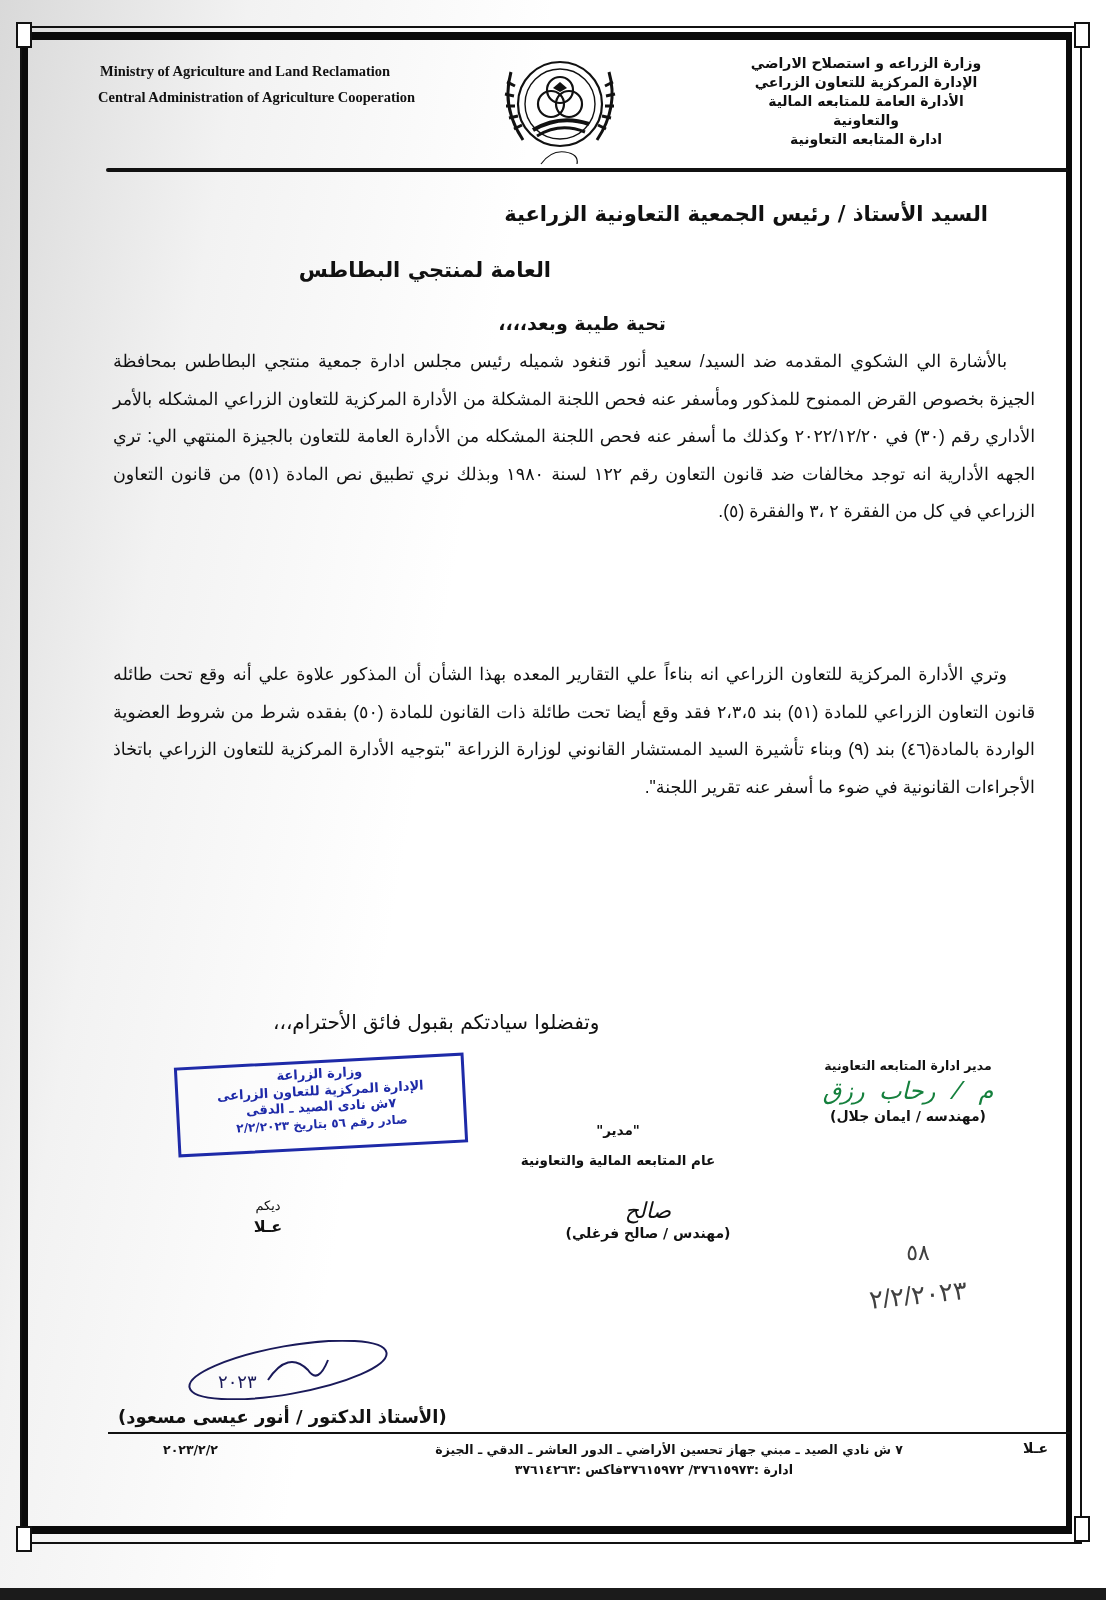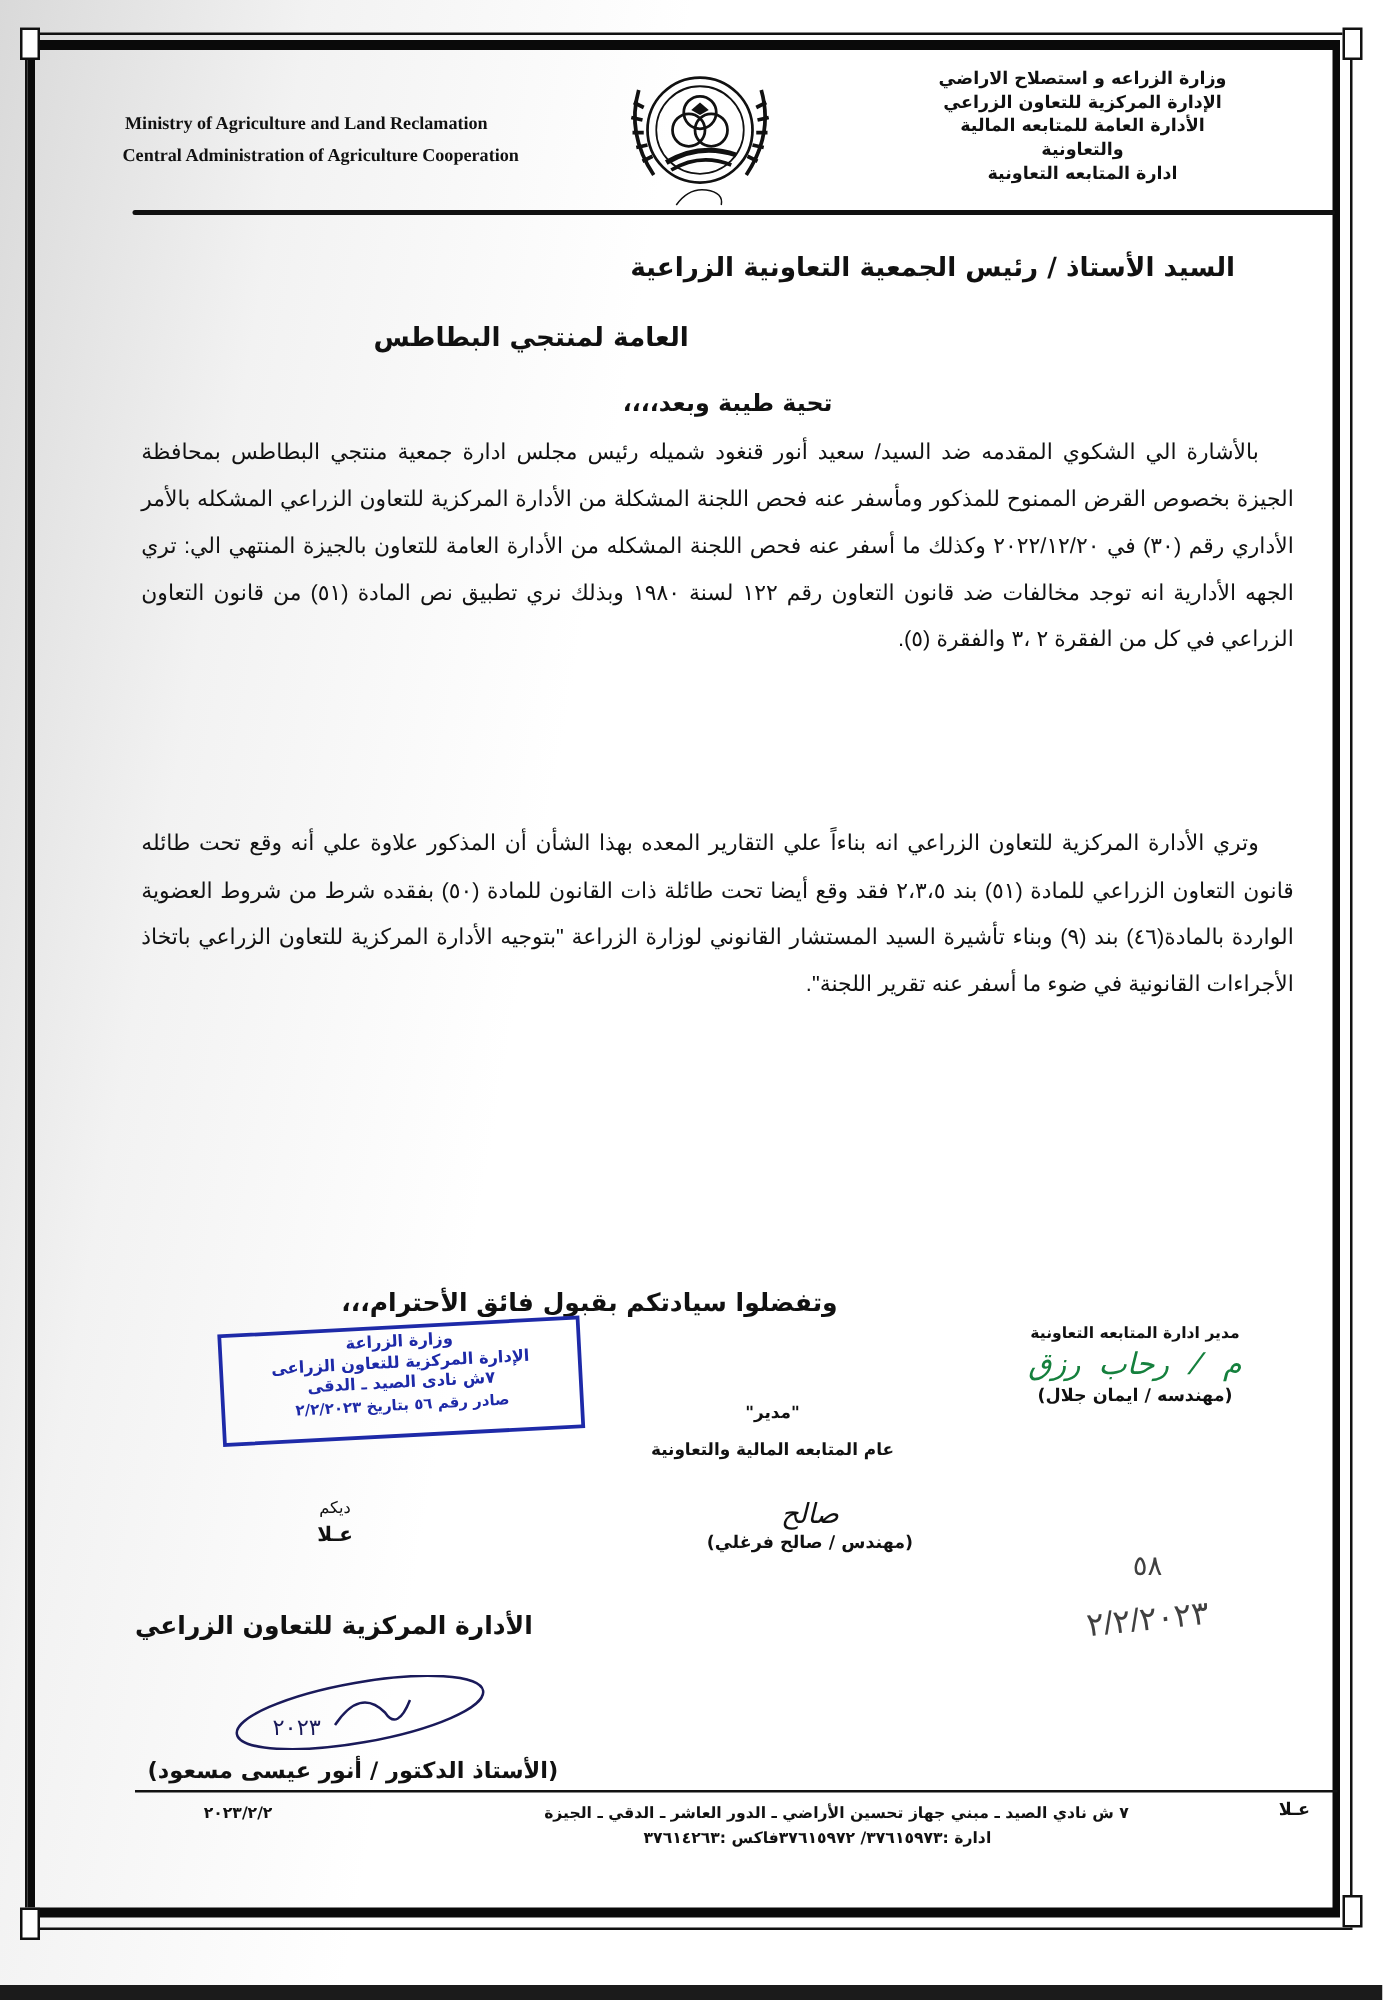--- a/index.html
+++ b/index.html
@@ -17,41 +17,41 @@
     position: absolute; left: 22px; top: 32px; width: 1050px; height: 1502px;
     border-top: 8px solid #0a0a0a; border-bottom: 8px solid #0a0a0a;
     border-left: 6px solid #0a0a0a; border-right: 6px solid #0a0a0a;
     box-sizing: border-box;
   }
   .corner { position: absolute; width: 12px; height: 22px; border: 2px solid #111; background: #fff; }
   .page { position: absolute; left: 28px; top: 40px; width: 1038px; height: 1486px; }
 
   .hdr-en { position: absolute; left: 70px; top: 18px; font-family: "Liberation Serif", serif; font-weight: bold; font-size: 14.5px; line-height: 26px; }
   .hdr-en div { white-space: nowrap; }
-  .hdr-en .l1 { padding-left: 2px; margin-top: 28px; }
+  .hdr-en .l1 { padding-left: 2px; }
   .logo { position: absolute; left: 465px; top: 12px; width: 135px; height: 120px; }
   .hdr-ar { position: absolute; right: 70px; top: 14px; direction: rtl; text-align: center; font-weight: bold; font-size: 14px; line-height: 19px; width: 260px; }
   .hdr-rule { position: absolute; left: 78px; top: 128px; width: 962px; height: 4px; background: #111; border-radius: 2px; }
 
   .addr { position: absolute; direction: rtl; font-weight: bold; font-family: "DejaVu Sans", sans-serif; }
   .addr1 { right: 78px; top: 162px; font-size: 21px; }
   .addr2 { right: 515px; top: 218px; font-size: 21px; }
   .greet { right: 400px; top: 272px; font-size: 19px; }
 
   .body-text {
     position: absolute; left: 85px; width: 922px; direction: rtl; text-align: justify;
     text-align-last: right;
     font-family: "Liberation Sans", sans-serif; font-size: 17.5px; line-height: 37.6px;
   }
   .para1 { top: 303px; }
   .para2 { top: 616px; }
   .para3 { top: 854px; }
   .indent { display: inline-block; width: 28px; }
 
-  .closing { position: absolute; left: 245px; top: 990px; direction: rtl; font-weight: bold; font-size: 20px; white-space: nowrap; }
+  .closing { position: absolute; left: 245px; top: 970px; direction: rtl; font-weight: normal; font-size: 20px; white-space: nowrap; }
 
   .stamp {
     position: absolute; left: 148px; top: 1020px; width: 290px; height: 90px;
     border: 3px solid #1e2aa8; transform: rotate(-3deg); color: #1e2aa8;
     direction: rtl; text-align: center; font-weight: bold; font-size: 13px; line-height: 16.5px; padding-top: 3px; box-sizing: border-box;
     background: rgba(255,255,255,0.35);
   }
   .stamp .row { white-space: nowrap; }
   .stamp .issued { font-size: 12px; color: #1e2aa8; }
 
@@ -158,21 +158,20 @@
   <div class="sig-block pres">
     <div class="sig">ديكم</div>
     <div>عـلا</div>
   </div>
 
   <div class="handnote">
     <div>٥٨</div>
     <div class="d">٢/٢/٢٠٢٣</div>
   </div>
 
-  <div class="admin-title">الأدارة المركزية للتعاون الزراعي</div>
   <svg class="admin-sig" viewBox="0 0 220 60">
     <ellipse cx="110" cy="30" rx="100" ry="24" fill="none" stroke="#1a1a5a" stroke-width="2" transform="rotate(-10 110 30)"></ellipse>
     <path d="M90 40 Q110 10 130 30 Q140 45 150 20" fill="none" stroke="#1a1a5a" stroke-width="2"></path>
     <text x="40" y="48" font-size="18" font-family="DejaVu Serif, serif" fill="#1a1a5a">٢٠٢٣</text>
   </svg>
   <div class="admin-name">(الأستاذ الدكتور / أنور عيسى مسعود)</div>
 
   <div class="foot-rule"></div>
 
   <div class="footer">

